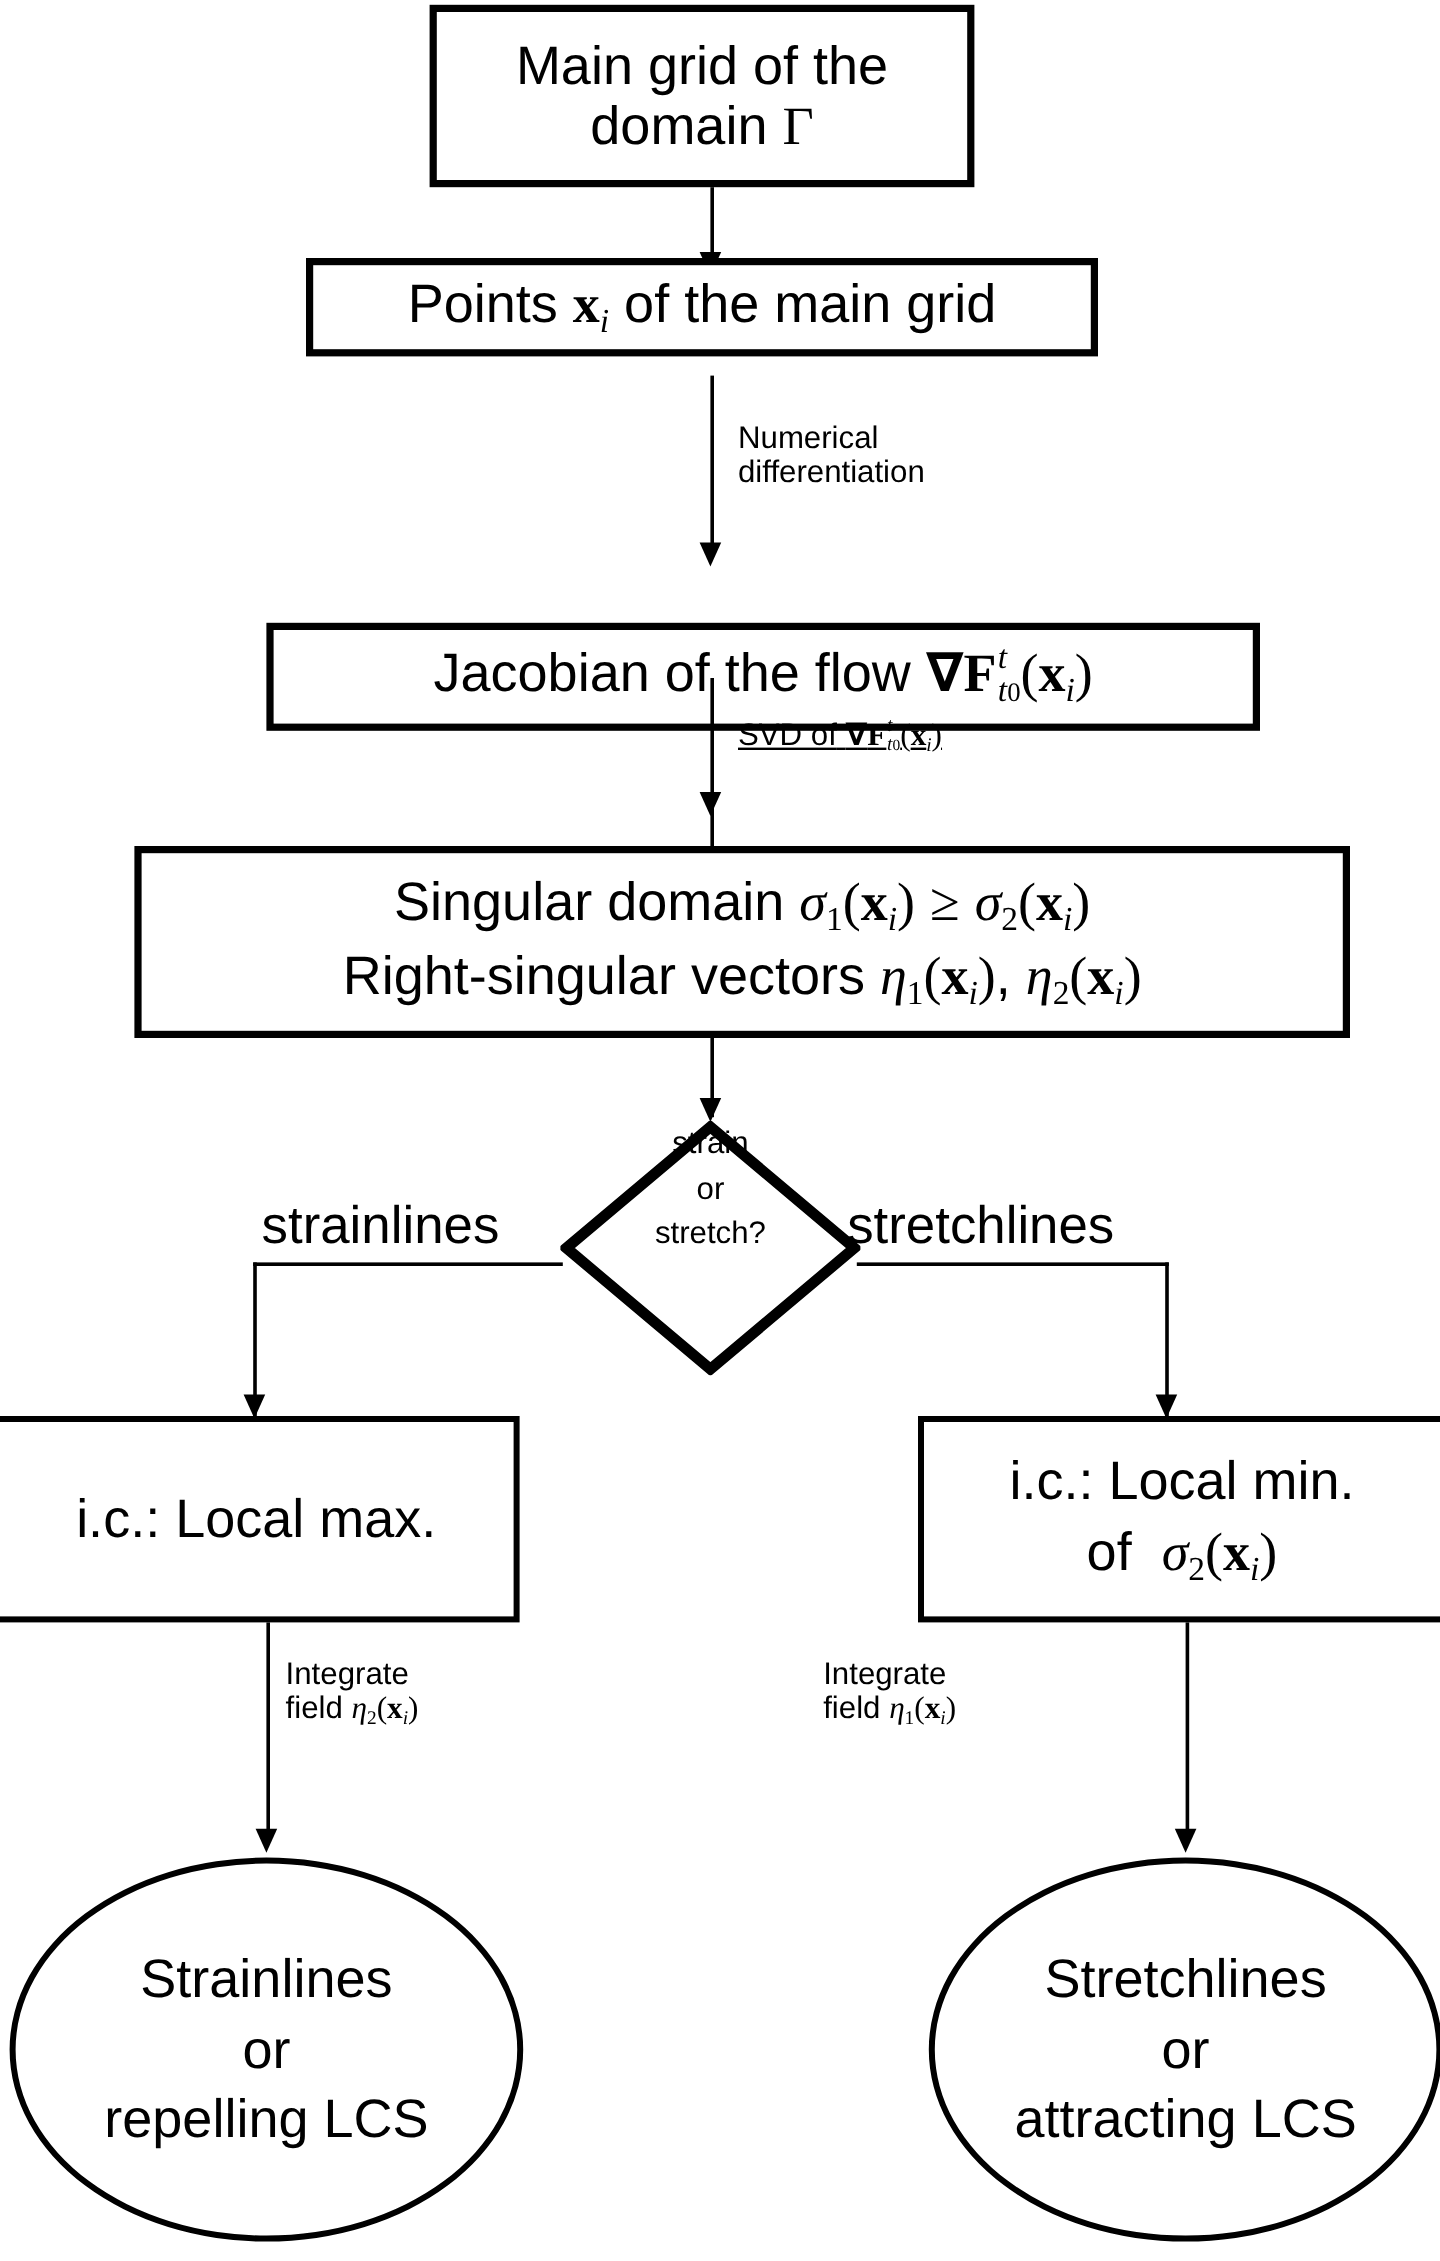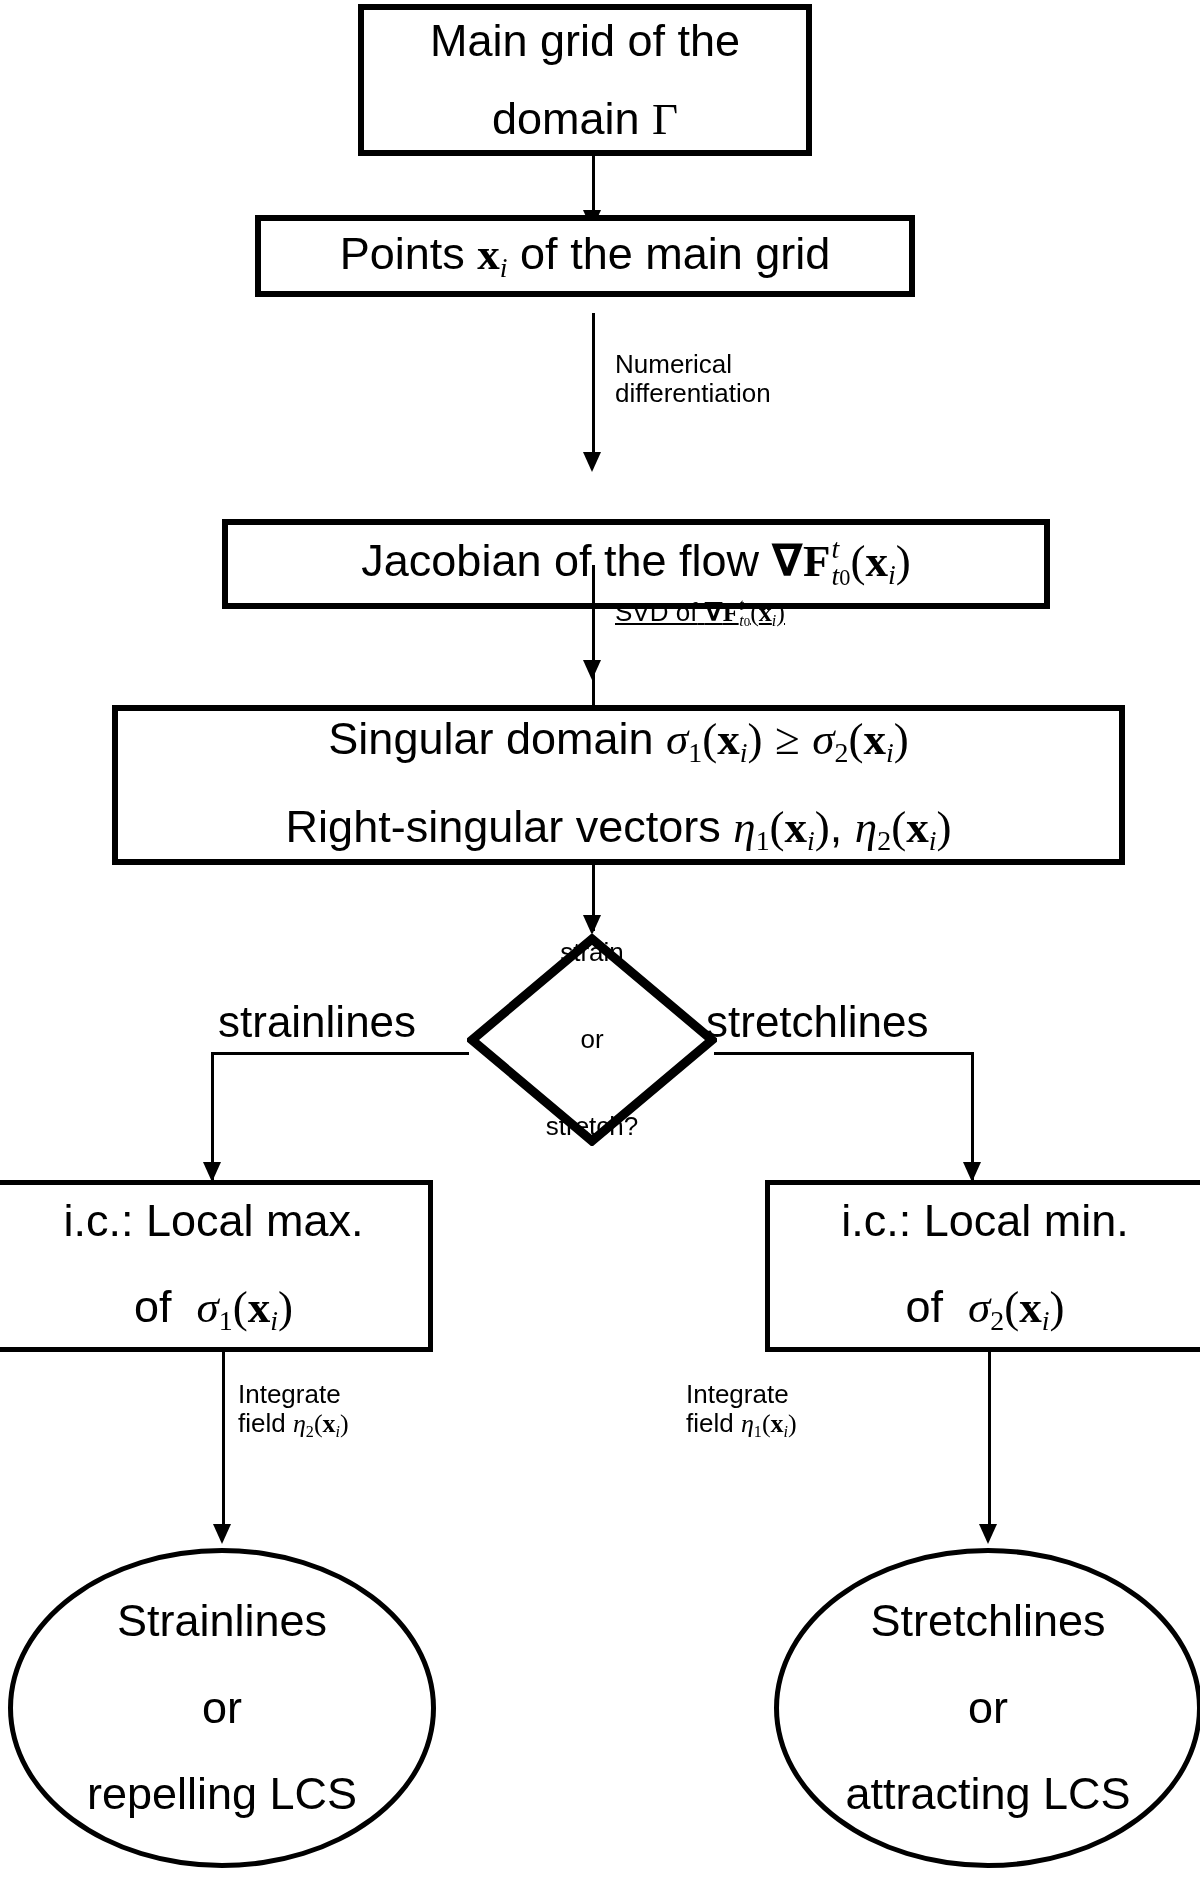--- a/index.html
+++ b/index.html
@@ -25,21 +25,20 @@
   .node {
     position: absolute;
     box-sizing: border-box;
     background: #ffffff;
     display: flex;
     flex-direction: column;
     align-items: center;
     justify-content: center;
     text-align: center;
     line-height: 1.12;
-    gap: 28px;
   }
   .box {
     border: 6px solid #000;
   }
   .box.thin {
     border-width: 5px;
   }
   .ellipse {
     border: 5px solid #000;
     border-radius: 50%;
@@ -54,21 +53,21 @@
     height: 100%;
   }
   .diamond-label {
     position: absolute;
     left: 0; top: 0;
     width: 100%;
     height: 100%;
     display: flex;
     flex-direction: column;
     align-items: center;
-    justify-content: space-between;
+    justify-content: flex-start;
     text-align: center;
     font-size: 26px;
     line-height: 1.45;
   }
 
   
   .t-lg { font-size: 45px; }
 
   .edge-label {
     position: absolute;
@@ -211,24 +210,20 @@
   <div class="hline" style="left:211px; top:1052px; width:258px;"></div>
   <div class="vline" style="left:211px; top:1052px; height:128px;"></div>
   <div class="arrowhead" style="left:203px; top:1162px;"></div>
 
   <div class="hline" style="left:714px; top:1052px; width:260px;"></div>
   <div class="vline" style="left:971px; top:1052px; height:128px;"></div>
   <div class="arrowhead" style="left:963px; top:1162px;"></div>
 
   <div class="node box thin t-lg" style="left:-6px; top:1180px; width:439px; height:172px; line-height:1.3;">
     <div>i.c.: Local max.</div>
-    <div style="white-space:nowrap;">
-      <span>of</span>&nbsp;
-      <span class="ital">σ</span><span class="subn">1</span><span class="paren">(</span><span class="bf">x</span><span class="sub">i</span><span class="paren">)</span>
-    </div>
   </div>
 
   <div class="node box thin t-lg" style="left:765px; top:1180px; width:440px; height:172px; line-height:1.3;">
     <div>i.c.: Local min.</div>
     <div style="white-space:nowrap;">
       <span>of</span>&nbsp;
       <span class="ital">σ</span><span class="subn">2</span><span class="paren">(</span><span class="bf">x</span><span class="sub">i</span><span class="paren">)</span>
     </div>
   </div>
 

